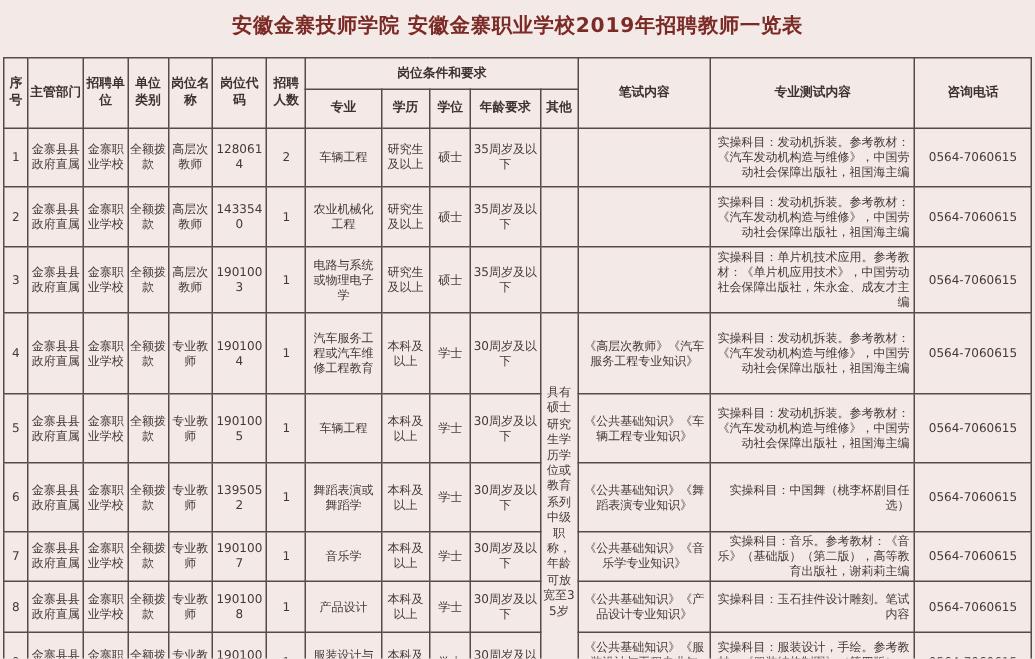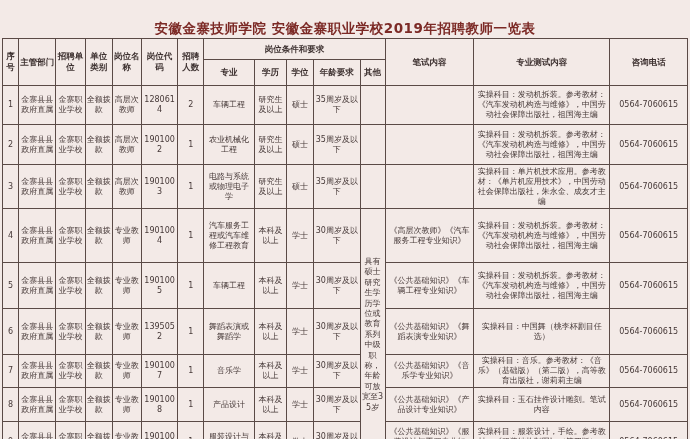--- a/index.html
+++ b/index.html
@@ -10,21 +10,21 @@
     color:#3f3434;
     position:relative;
     overflow:hidden;
   }
   .page{position:absolute;inset:0;}
   .title{
     text-align:center;
     font-weight:bold;
     font-size:13.5px;
     color:#7c2a26;
-    padding-top:20px;
+    padding-top:8px;
     letter-spacing:0.5px;
   }
   table{
     position:absolute;
     left:2px; top:38px;
     width:686px;
     border-collapse:collapse;
     table-layout:fixed;
   }
   th,td{
@@ -34,21 +34,21 @@
     text-align:center;
     vertical-align:middle;
     padding:1px 1px;
     word-break:break-all;
     overflow:hidden;
     color:#453837;
   }
   th{font-weight:bold;font-size:8.5px;color:#3e3231;}
   thead tr.group-row th{height:18px;}
   thead tr.sub-row th{height:23px;}
-  td.left{text-align:center;padding:1px 3px;}
+  td.left{text-align:right;padding:1px 3px;}
   td.other-merged{font-size:8px;padding:0 1px;line-height:1.3;}
   
   tbody tr:nth-child(1) td{height:36px;}
   tbody tr:nth-child(2) td{height:37px;}
   tbody tr:nth-child(3) td{height:41px;}
   tbody tr:nth-child(4) td{height:51px;}
   tbody tr:nth-child(5) td{height:43px;}
   tbody tr:nth-child(6) td{height:43px;}
   tbody tr:nth-child(7) td{height:29px;}
   tbody tr:nth-child(8) td{height:31px;}
@@ -128,21 +128,21 @@
           <td></td>
           <td class="left">实操科目：发动机拆装。参考教材：《汽车发动机构造与维修》，中国劳动社会保障出版社，祖国海主编</td>
           <td>0564-7060615</td>
         </tr>
         <tr>
           <td>2</td>
           <td>金寨县县政府直属</td>
           <td>金寨职业学校</td>
           <td>全额拨款</td>
           <td>高层次教师</td>
-          <td>1901002</td>
+          <td>1433540</td>
           <td>1</td>
           <td>农业机械化工程</td>
           <td>研究生及以上</td>
           <td>硕士</td>
           <td>35周岁及以下</td>
           <td></td>
           <td></td>
           <td class="left">实操科目：发动机拆装。参考教材：《汽车发动机构造与维修》，中国劳动社会保障出版社，祖国海主编</td>
           <td>0564-7060615</td>
         </tr>

